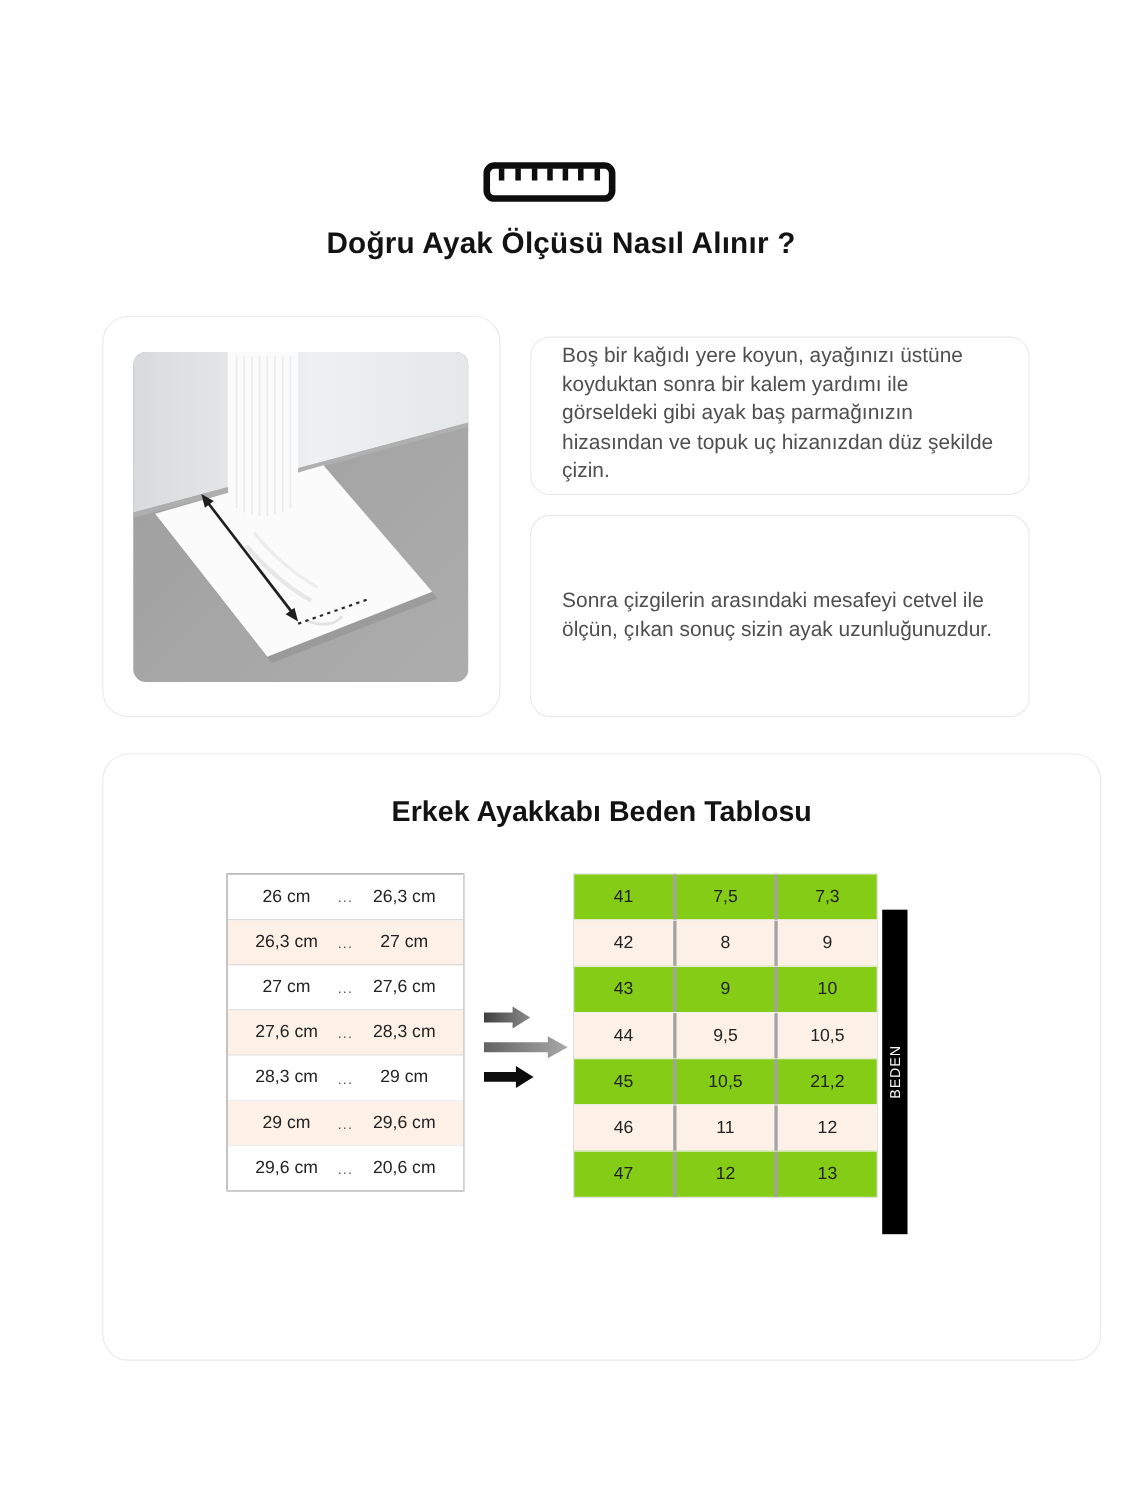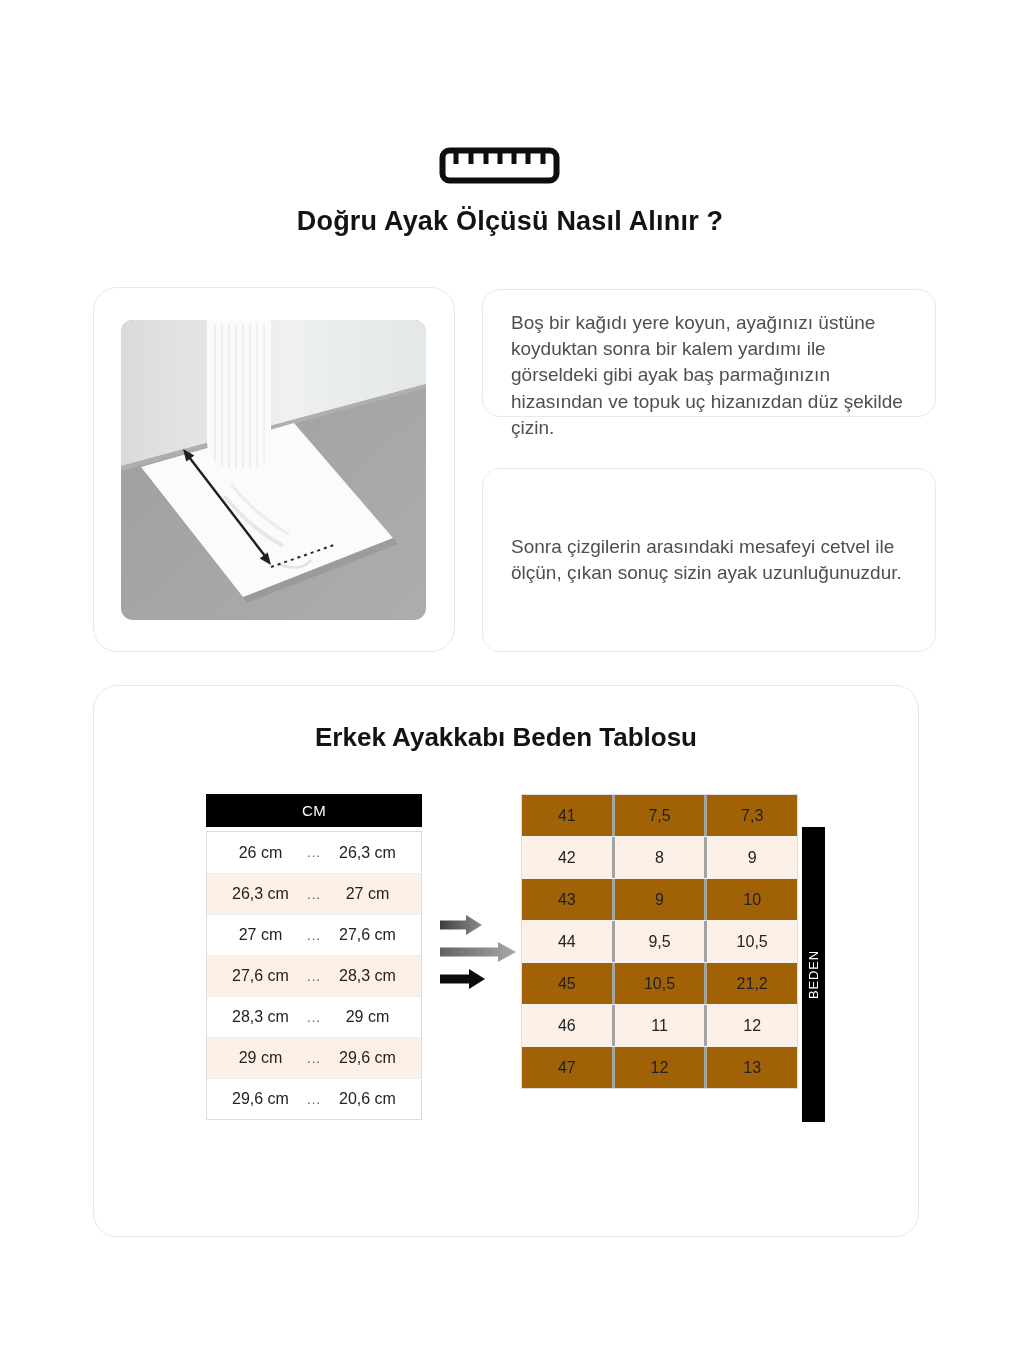--- a/index.html
+++ b/index.html
@@ -22,26 +22,26 @@
   }
   .photo{
     position:absolute;left:27px;top:32px;width:305px;height:300px;
     border-radius:12px;overflow:hidden;
   }
   .info-box{
     position:absolute;left:482px;width:454px;box-sizing:border-box;
     border:1px solid #e9e9e9;border-radius:18px;background:#fff;
     color:#4f4f4f;font-size:19px;line-height:1.38;
   }
-  .info-box.one{top:289px;height:128px;padding:20px 28px 0 28px;}
+  .info-box.one{top:306px;height:144px;padding:4px 28px 0 28px;}
   .info-box.two{top:468px;height:184px;display:flex;align-items:center;padding:0 28px;}
 
   
   .size-card{
-    position:absolute;left:93px;top:685px;width:826px;height:552px;
+    position:absolute;left:93px;top:685px;width:908px;height:552px;
     border:1px solid #e9e9e9;border-radius:24px;background:#fff;box-sizing:border-box;
   }
   .size-title{
     position:absolute;left:0;top:36px;width:100%;text-align:center;
     font-size:26px;font-weight:700;color:#131313;
   }
 
   .tbl-header{
     height:33px;background:#000;color:#fff;display:flex;align-items:center;
     justify-content:center;font-size:15px;margin-bottom:4px;letter-spacing:.3px;
@@ -57,21 +57,21 @@
   .cm-row .from,.cm-row .to{flex:1;text-align:center;}
   .cm-row .dots{width:26px;text-align:center;color:#555;font-size:13px;letter-spacing:1px;}
 
   .sz-table{position:absolute;left:427px;top:108px;width:277px;}
   .sz-header{
     height:33px;background:#000;color:#fff;display:flex;margin-bottom:4px;
     font-size:14px;letter-spacing:.3px;
   }
   .sz-header span{flex:1;display:flex;align-items:center;justify-content:center;}
   .sz-body{border:1px solid #dcdcdc;background:#fff;}
-  .sz-row{height:41px;display:flex;font-size:16px;color:#222;background:#a16207;}
+  .sz-row{height:41px;display:flex;font-size:16px;color:#222;background:#84cc16;}
   .sz-row + .sz-row{border-top:1px solid #efefef;}
   .sz-row.alt{background:#fdf1e7;}
   .sz-row span{
     flex:1;display:flex;align-items:center;justify-content:center;
     border-left:3px solid #a3a3a3;
   }
   .sz-row span:first-child{border-left:none;}
 
   .beden-strip{
     position:absolute;left:708px;top:141px;width:23px;height:295px;background:#000;
@@ -155,21 +155,20 @@
   <span>Boş bir kağıdı yere koyun, ayağınızı üstüne koyduktan sonra bir kalem yardımı ile görseldeki gibi ayak baş parmağınızın hizasından ve topuk uç hizanızdan düz şekilde çizin.</span>
 </div>
 <div class="info-box two">
   <span>Sonra çizgilerin arasındaki mesafeyi cetvel ile ölçün, çıkan sonuç sizin ayak uzunluğunuzdur.</span>
 </div>
 
 <div class="size-card">
   <div class="size-title">Erkek Ayakkabı Beden Tablosu</div>
 
   <div class="cm-table">
-    <div class="tbl-header">CM</div>
     <div class="cm-body">
       <div class="cm-row">
         <span class="from">26 cm</span>
         <span class="dots">...</span>
         <span class="to">26,3 cm</span>
       </div>
       <div class="cm-row alt">
         <span class="from">26,3 cm</span>
         <span class="dots">...</span>
         <span class="to">27 cm</span>

